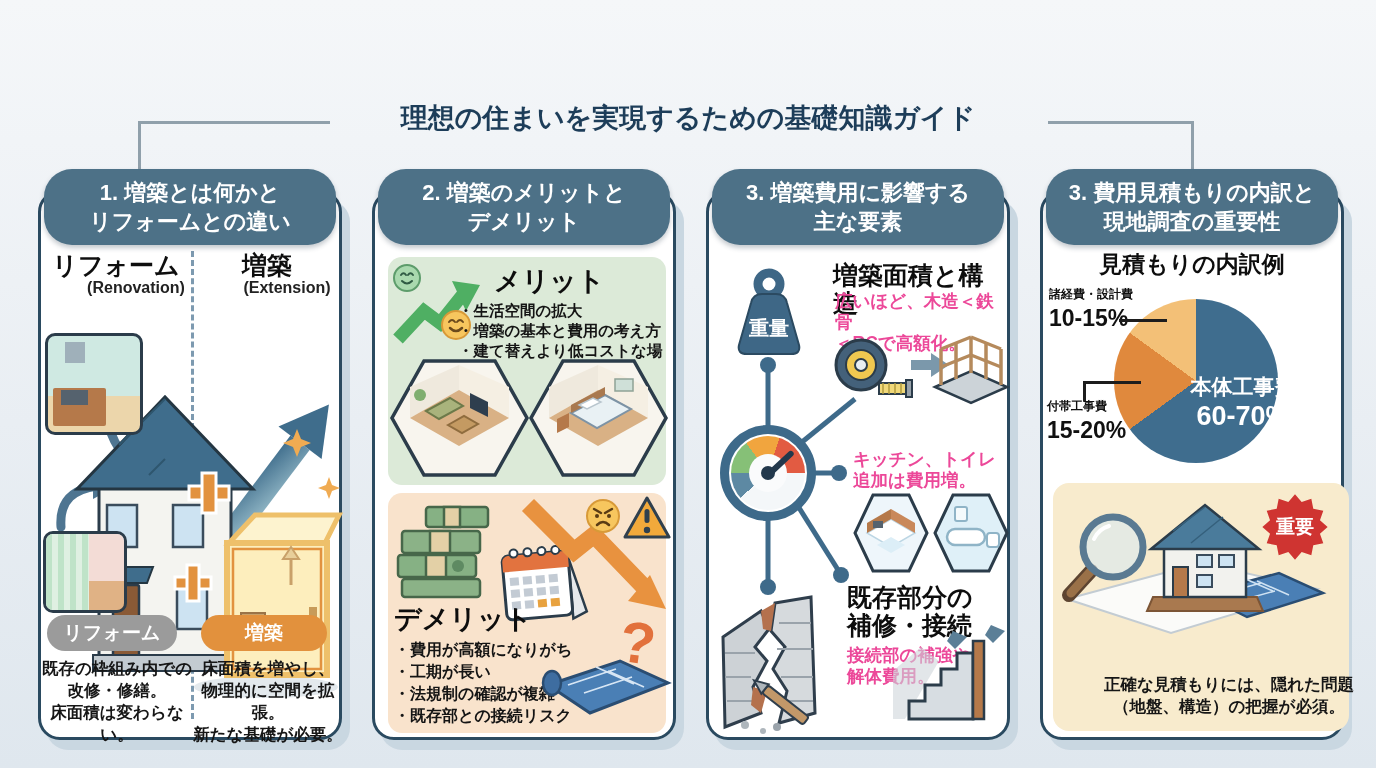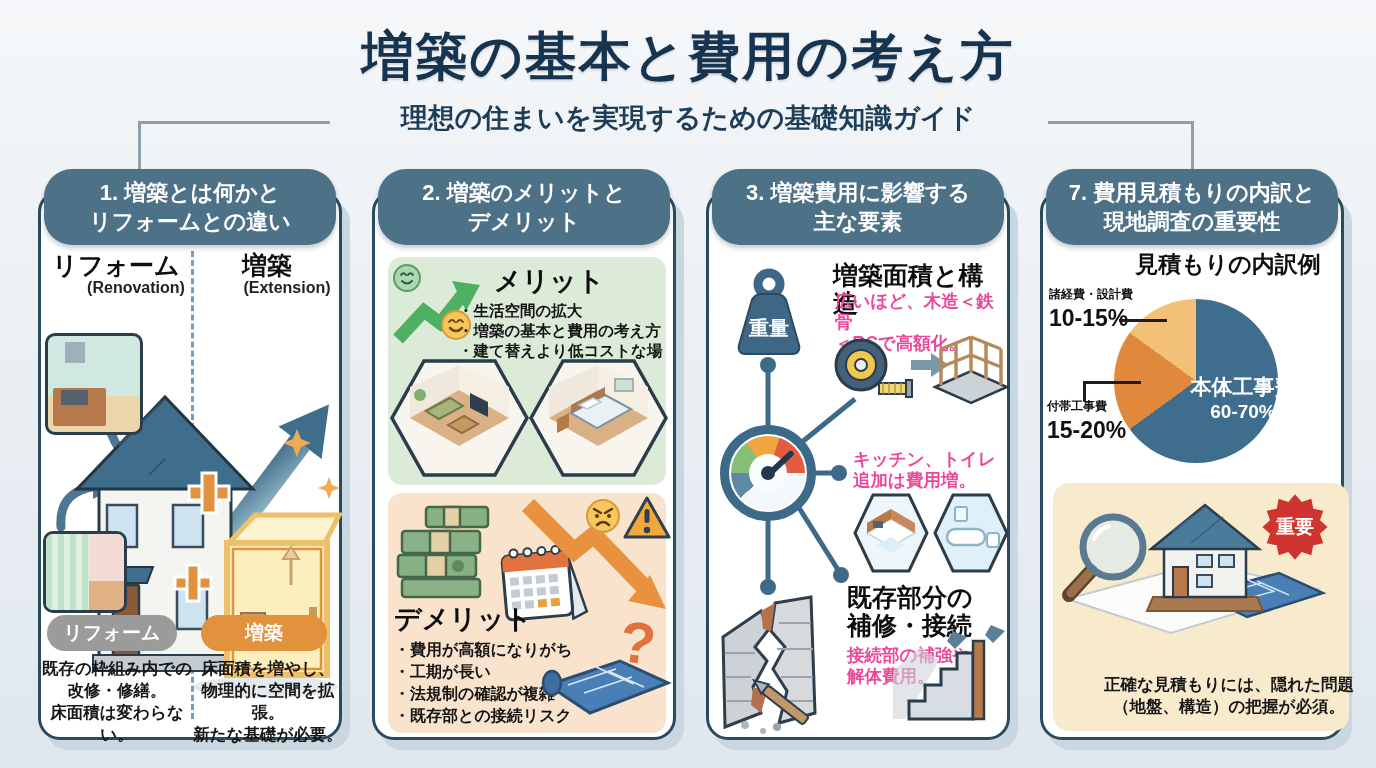--- a/index.html
+++ b/index.html
@@ -77,41 +77,40 @@
   .gauge{position:absolute;left:11px;top:232px;width:96px;height:96px;border-radius:50%;
          background:#fff;border:9px solid #3e6a8a;box-sizing:border-box;z-index:2;}
   .gauge .dial{position:absolute;inset:2px;border-radius:50%;
     background:conic-gradient(from 228deg,#5d89a3 0 42deg,#86c077 42deg 96deg,#f1a53e 96deg 150deg,#e25b42 150deg 222deg,#f4f7f9 222deg 360deg);}
   .gauge .inner{position:absolute;inset:20px;border-radius:50%;background:#fafbfc;}
   .gauge .needle{position:absolute;left:36px;top:7px;width:6px;height:34px;background:#22384c;
          border-radius:3px;transform-origin:50% 100%;transform:rotate(47deg);}
   .gauge .hub{position:absolute;left:32px;top:32px;width:14px;height:14px;border-radius:50%;background:#22384c;}
   .net{position:absolute;inset:0;width:304px;height:550px;z-index:1;}
   
-  .chart-title{position:absolute;left:0;top:56px;width:100%;text-align:center;font-size:23px;font-weight:800;color:#0d0d0d;margin-left:36px;}
+  .chart-title{position:absolute;left:0;top:56px;width:100%;text-align:center;font-size:23px;font-weight:800;color:#0d0d0d;}
   .pie{position:absolute;left:71px;top:106px;width:164px;height:164px;border-radius:50%;}
   .pie-lab{position:absolute;font-size:12px;font-weight:800;color:#111;}
   .pie-pct{position:absolute;font-size:23px;font-weight:800;color:#111;}
   .leader{position:absolute;background:#1d1d1d;}
   .pie-inner{position:absolute;left:120px;top:180px;width:160px;text-align:center;color:#fff;z-index:2;}
   .pie-inner .a{font-size:21px;font-weight:800;}
-  .pie-inner .b{font-size:19px;font-weight:800;}
+  .pie-inner .b{font-size:27px;font-weight:800;}
   .survey{position:absolute;left:10px;top:290px;width:296px;height:248px;background:#f8ebcd;border-radius:16px;}
   .badge{position:absolute;left:208px;top:10px;width:68px;height:68px;background:#cf3431;color:#fff;
     display:flex;align-items:center;justify-content:center;font-size:19px;font-weight:800;
     clip-path:polygon(50% 2%,59.8% 13.3%,74% 8.4%,76.9% 23.1%,91.6% 26%,86.7% 40.2%,98% 50%,86.7% 59.8%,91.6% 74%,76.9% 76.9%,74% 91.6%,59.8% 86.7%,50% 98%,40.2% 86.7%,26% 91.6%,23.1% 76.9%,8.4% 74%,13.3% 59.8%,2% 50%,13.3% 40.2%,8.4% 26%,23.1% 23.1%,26% 8.4%,40.2% 13.3%);}
   .callout-title{position:absolute;left:0;top:152px;width:100%;text-align:center;font-size:26px;font-weight:800;color:#0a0a0a;}
   .callout-body{position:absolute;left:0;top:190px;width:100%;text-align:center;font-size:16.5px;font-weight:700;line-height:22px;color:#161616;padding-left:28px;}
 </style>
 </head>
 <body>
 
 <div class="canvas">
 
-  <div class="title">増築の基本と費用の考え方</div>
   <div class="subtitle">理想の住まいを実現するための基礎知識ガイド</div>
   <div class="conn" style="left:138px;top:121px;width:192px;height:3px"></div>
   <div class="conn" style="left:138px;top:121px;width:3px;height:52px"></div>
   <div class="conn" style="left:1048px;top:121px;width:146px;height:3px"></div>
   <div class="conn" style="left:1191px;top:121px;width:3px;height:52px"></div>
 
   <section class="panel p1">
     <div class="phead">1. 増築とは何かと
 リフォームとの違い</div>
     <div class="vdash"></div>
@@ -409,21 +408,21 @@
       <path d="M22,98 L22,80 L38,80 L38,64 L54,64 L54,48 L70,48 L70,32 L86,32 L86,98 Z" fill="#d7dde2" stroke="#2b3c4a" stroke-width="3"></path>
       <rect x="86" y="20" width="11" height="78" fill="#b5794a" stroke="#2b3c4a" stroke-width="2.5"></rect>
       <g fill="#5b7f97">
         <polygon points="104,4 118,10 106,22 98,14"></polygon>
         <polygon points="66,10 80,16 68,28 60,20"></polygon>
       </g>
     </svg>
   </section>
 
   <section class="panel p4">
-    <div class="phead">7. 費用見積もりの内訳と
+    <div class="phead">3. 費用見積もりの内訳と
 現地調査の重要性</div>
     <div class="chart-title">見積もりの内訳例</div>
 
     <div class="pie" style="background: conic-gradient(rgb(63, 109, 142) 0%, rgb(63, 109, 142) 65%, rgb(224, 137, 61) 65%, rgb(224, 137, 61) 85%, rgb(243, 192, 119) 85%, rgb(243, 192, 119) 100%);"></div>
     <div class="pie-lab" style="left:6px;top:93px">諸経費・設計費</div>
     <div class="pie-pct" style="left:6px;top:112px">10-15%</div>
     <div class="leader" style="left:76px;top:126px;width:48px;height:3px"></div>
     <div class="pie-lab" style="left:4px;top:205px">付帯工事費</div>
     <div class="pie-pct" style="left:4px;top:224px">15-20%</div>
     <div class="leader" style="left:40px;top:188px;width:58px;height:3px"></div>

